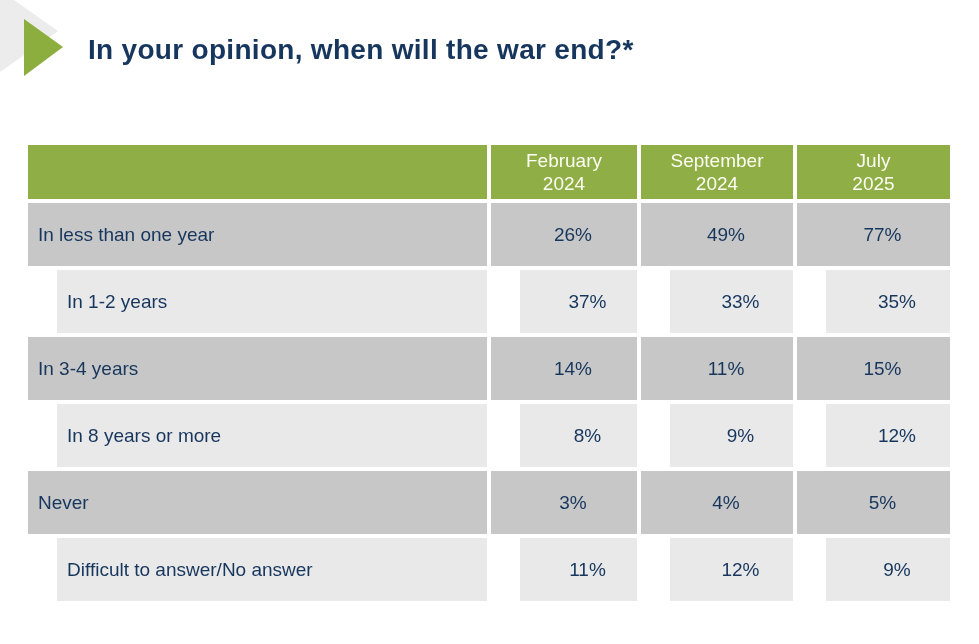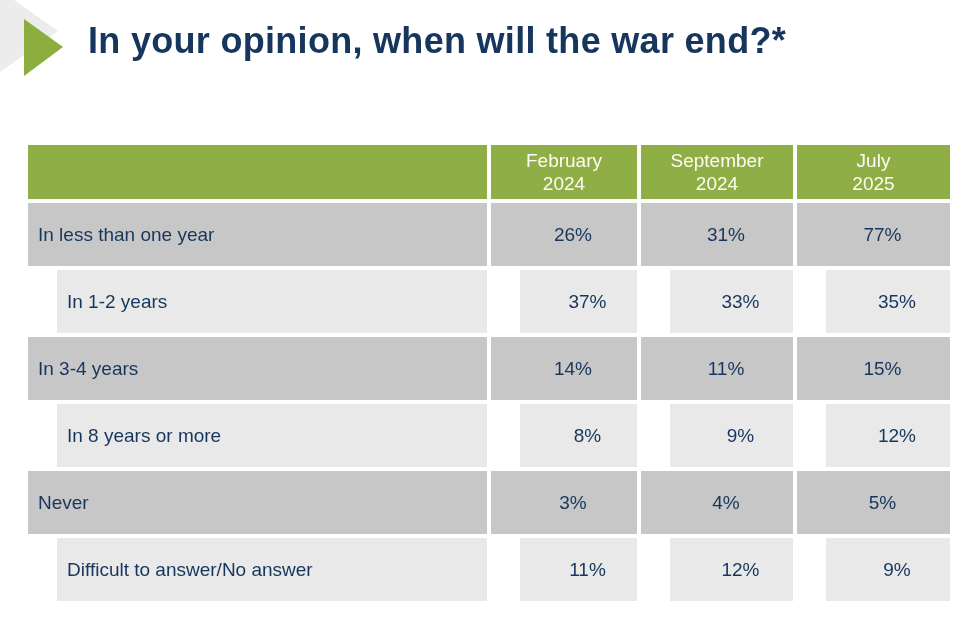--- a/index.html
+++ b/index.html
@@ -18,23 +18,23 @@
   .marker-icon {
     position: absolute;
     left: 0;
     top: 0;
     width: 80px;
     height: 95px;
   }
   .page-title {
     position: absolute;
     left: 88px;
-    top: 20px;
+    top: 34px;
     margin: 0;
-    font-size: 36px;
+    font-size: 28px;
     font-weight: 700;
     letter-spacing: 0.3px;
     color: #17365D;
     text-align: center;
   }
   .survey-table {
     position: absolute;
     left: 28px;
     top: 145px;
     width: 844px;
@@ -89,21 +89,21 @@
     <div class="hcell"></div>
     <div class="hcell">February
 2024</div>
     <div class="hcell">September
 2024</div>
     <div class="hcell">July
 2025</div>
 
   <div class="cell label dark">In less than one year</div>
       <div class="cell value dark">26%</div>
-      <div class="cell value dark">31%</div>
+      <div class="cell value dark">49%</div>
       <div class="cell value dark">77%</div>
       <div class="cell label light">In 1-2 years</div>
       <div class="cell value light">37%</div>
       <div class="cell value light">33%</div>
       <div class="cell value light">35%</div>
       <div class="cell label dark">In 3-4 years</div>
       <div class="cell value dark">14%</div>
       <div class="cell value dark">11%</div>
       <div class="cell value dark">15%</div>
       <div class="cell label light">In 8 years or more</div>

